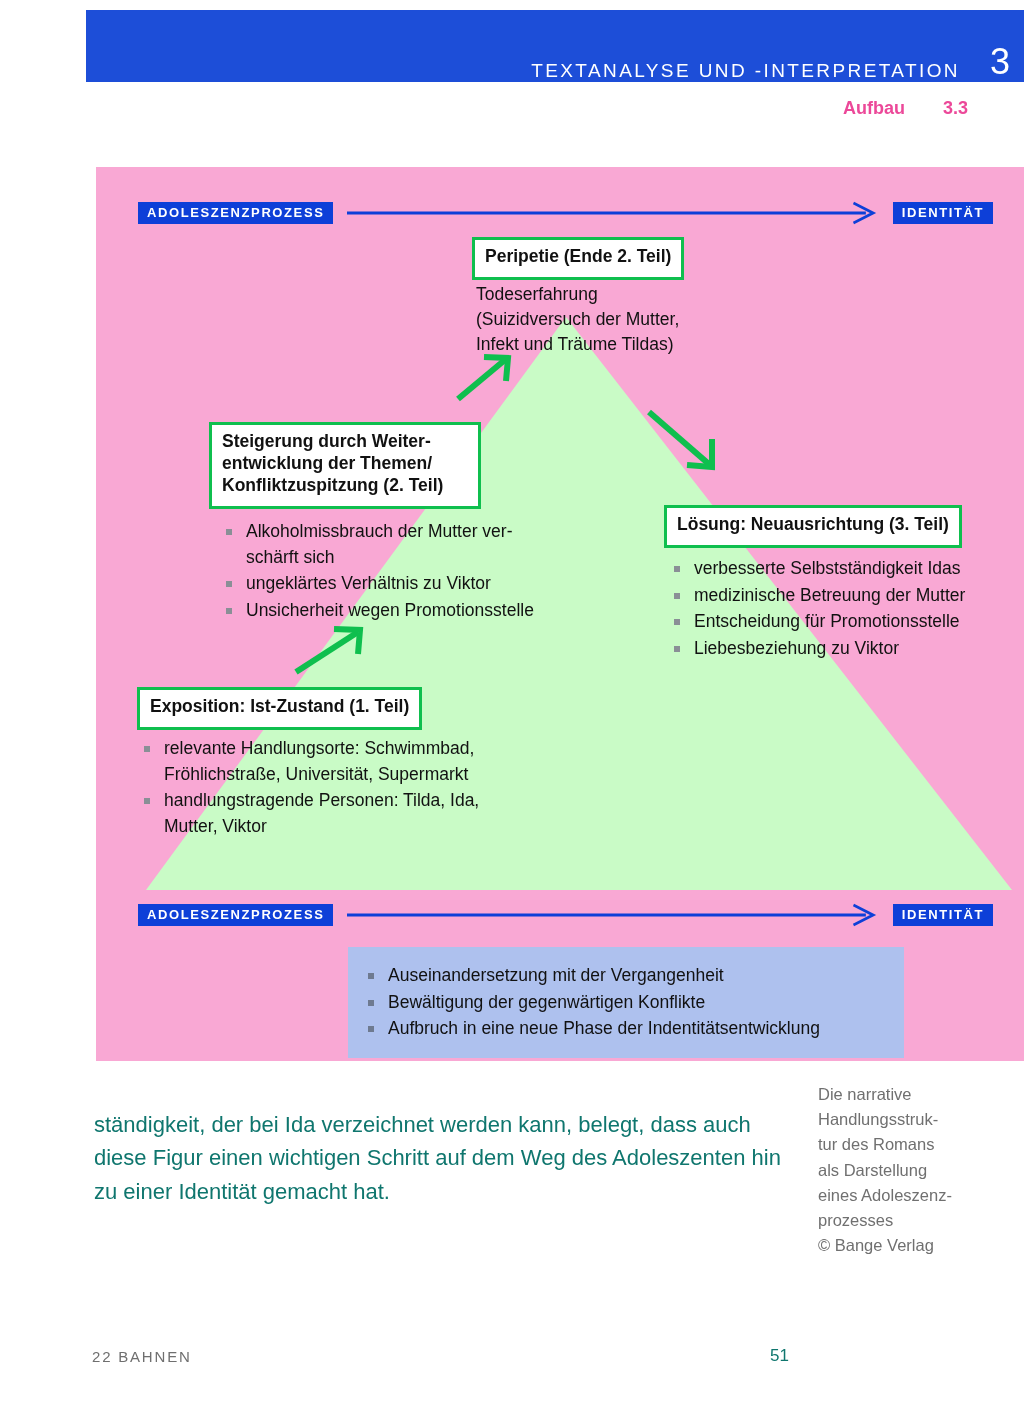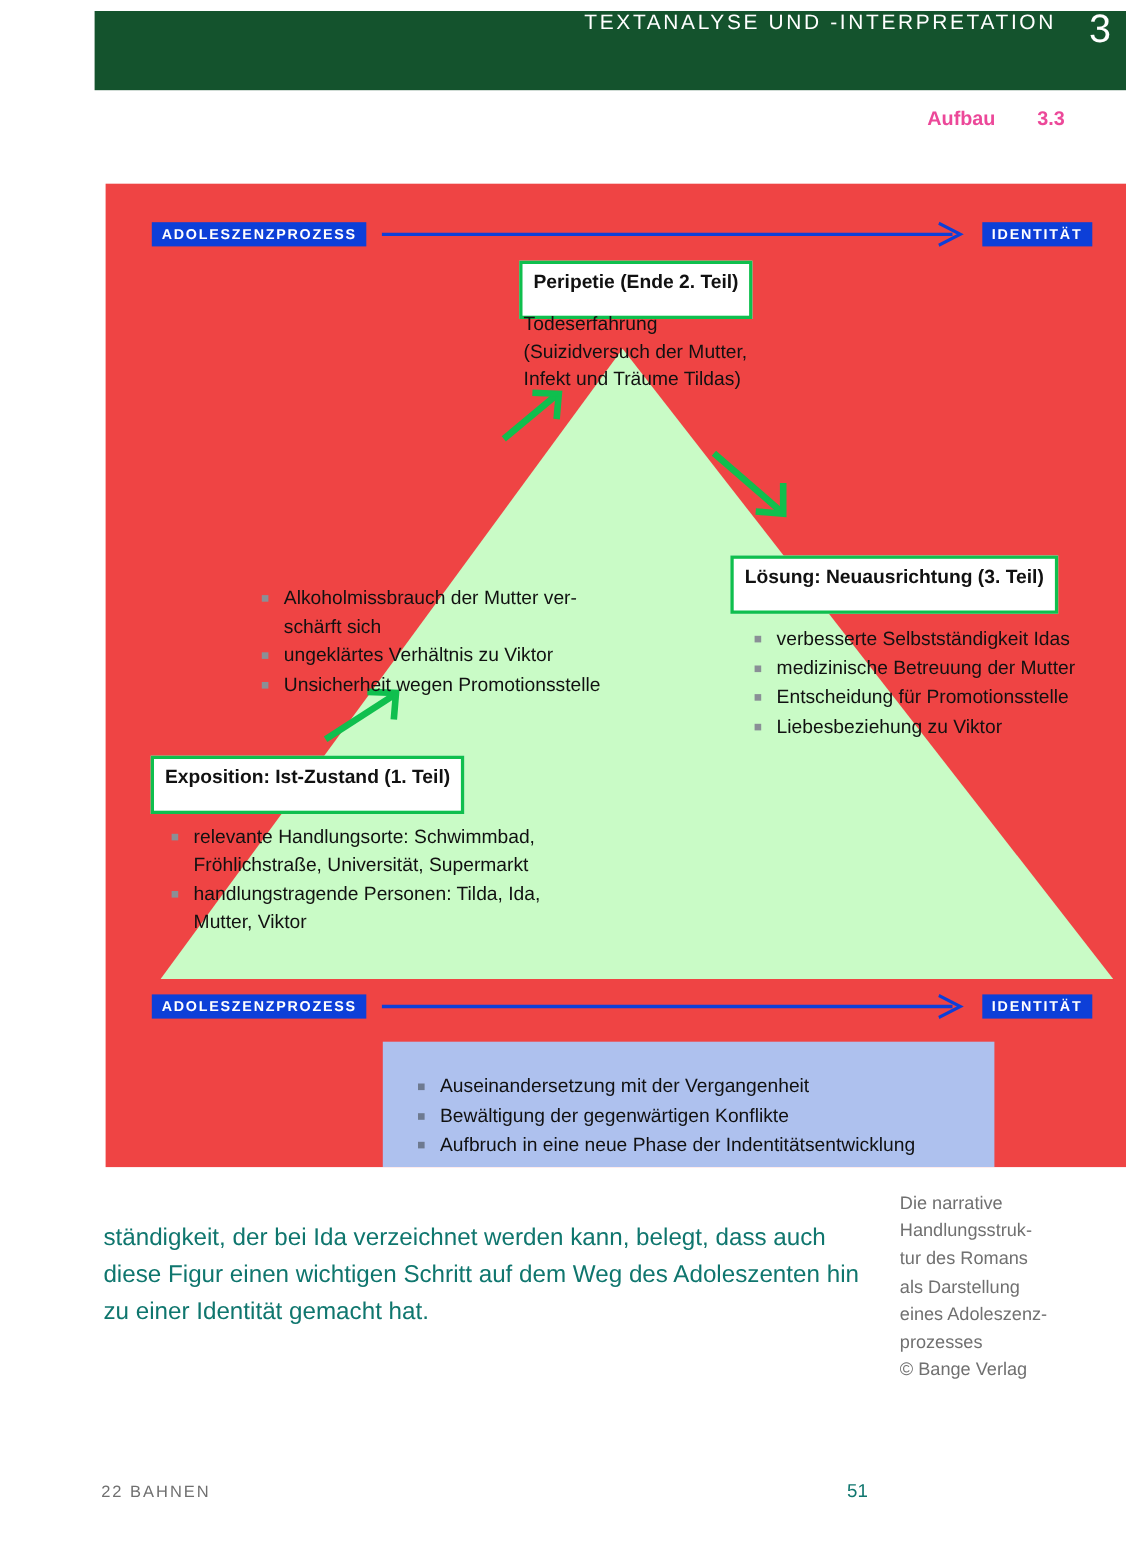--- a/index.html
+++ b/index.html
@@ -16,23 +16,23 @@
     overflow: hidden;
   }
 
   
   .header-bar {
     position: absolute;
     left: 86px;
     top: 10px;
     width: 938px;
     height: 72px;
-    background: #14532d;
+    background: #1d4ed8;
     display: flex;
-    align-items: flex-start;
+    align-items: flex-end;
     justify-content: flex-end;
     box-sizing: border-box;
     padding-right: 14px;
   }
   .header-title {
     color: #ffffff;
     font-size: 19px;
     letter-spacing: 2.4px;
     font-weight: 400;
     text-transform: uppercase;
@@ -59,21 +59,21 @@
     color: #ec4899;
   }
 
   
   .diagram {
     position: absolute;
     left: 96px;
     top: 167px;
     width: 928px;
     height: 894px;
-    background: #ef4444;
+    background: #f9a8d4;
     overflow: hidden;
   }
   .triangle-svg {
     position: absolute;
     left: 0; top: 0;
     width: 928px;
     height: 894px;
   }
 
   
@@ -105,21 +105,21 @@
     margin: 0 14px;
     position: relative;
   }
   .arrow-line svg { display: block; width: 100%; height: 26px; }
 
   
   .gbox {
     position: absolute;
     background: #ffffff;
     border: 3px solid #0fbf4e;
-    padding: 5px 10px 20px 10px;
+    padding: 5px 10px 10px 10px;
     font-weight: bold;
     font-size: 17.5px;
     line-height: 1.26;
     color: #111111;
     box-sizing: border-box;
   }
   .gbox-peripetie { left: 376px; top: 70px; }
   .gbox-steigerung { left: 113px; top: 255px; width: 272px; }
   .gbox-loesung { left: 568px; top: 338px; }
   .gbox-exposition { left: 41px; top: 520px; }
@@ -131,21 +131,21 @@
     top: 115px;
     font-size: 17.5px;
     line-height: 1.44;
     color: #111111;
     white-space: nowrap;
   }
 
   
   ul.bullets {
     list-style: none;
-    margin: 16px;
+    margin: 4px;
     padding: 0;
     font-size: 17.5px;
     line-height: 1.47;
     color: #111111;
   }
   ul.bullets li {
     position: relative;
     padding-left: 24px;
     margin-bottom: 1px;
   }
@@ -253,20 +253,25 @@
     <span class="badge">IDENTITÄT</span>
   </div>
 
   <div class="gbox gbox-peripetie">Peripetie (Ende 2. Teil)</div>
   <div class="peripetie-text">
     <div>Todeserfahrung</div>
     <div>(Suizidversuch der Mutter,</div>
     <div>Infekt und Träume Tildas)</div>
   </div>
 
+  <div class="gbox gbox-steigerung">
+    <div>Steigerung durch Weiter-</div>
+    <div>entwicklung der Themen/</div>
+    <div>Konfliktzuspitzung (2. Teil)</div>
+  </div>
   <ul class="bullets list-steigerung">
     <li>Alkoholmissbrauch der Mutter  ver-<br>schärft sich</li>
     <li>ungeklärtes Verhältnis zu Viktor</li>
     <li>Unsicherheit wegen Promotionsstelle</li>
   </ul>
 
   <div class="gbox gbox-loesung">Lösung: Neuausrichtung (3. Teil)</div>
   <ul class="bullets list-loesung">
     <li>verbesserte Selbstständigkeit Idas</li>
     <li>medizinische Betreuung der Mutter</li>

